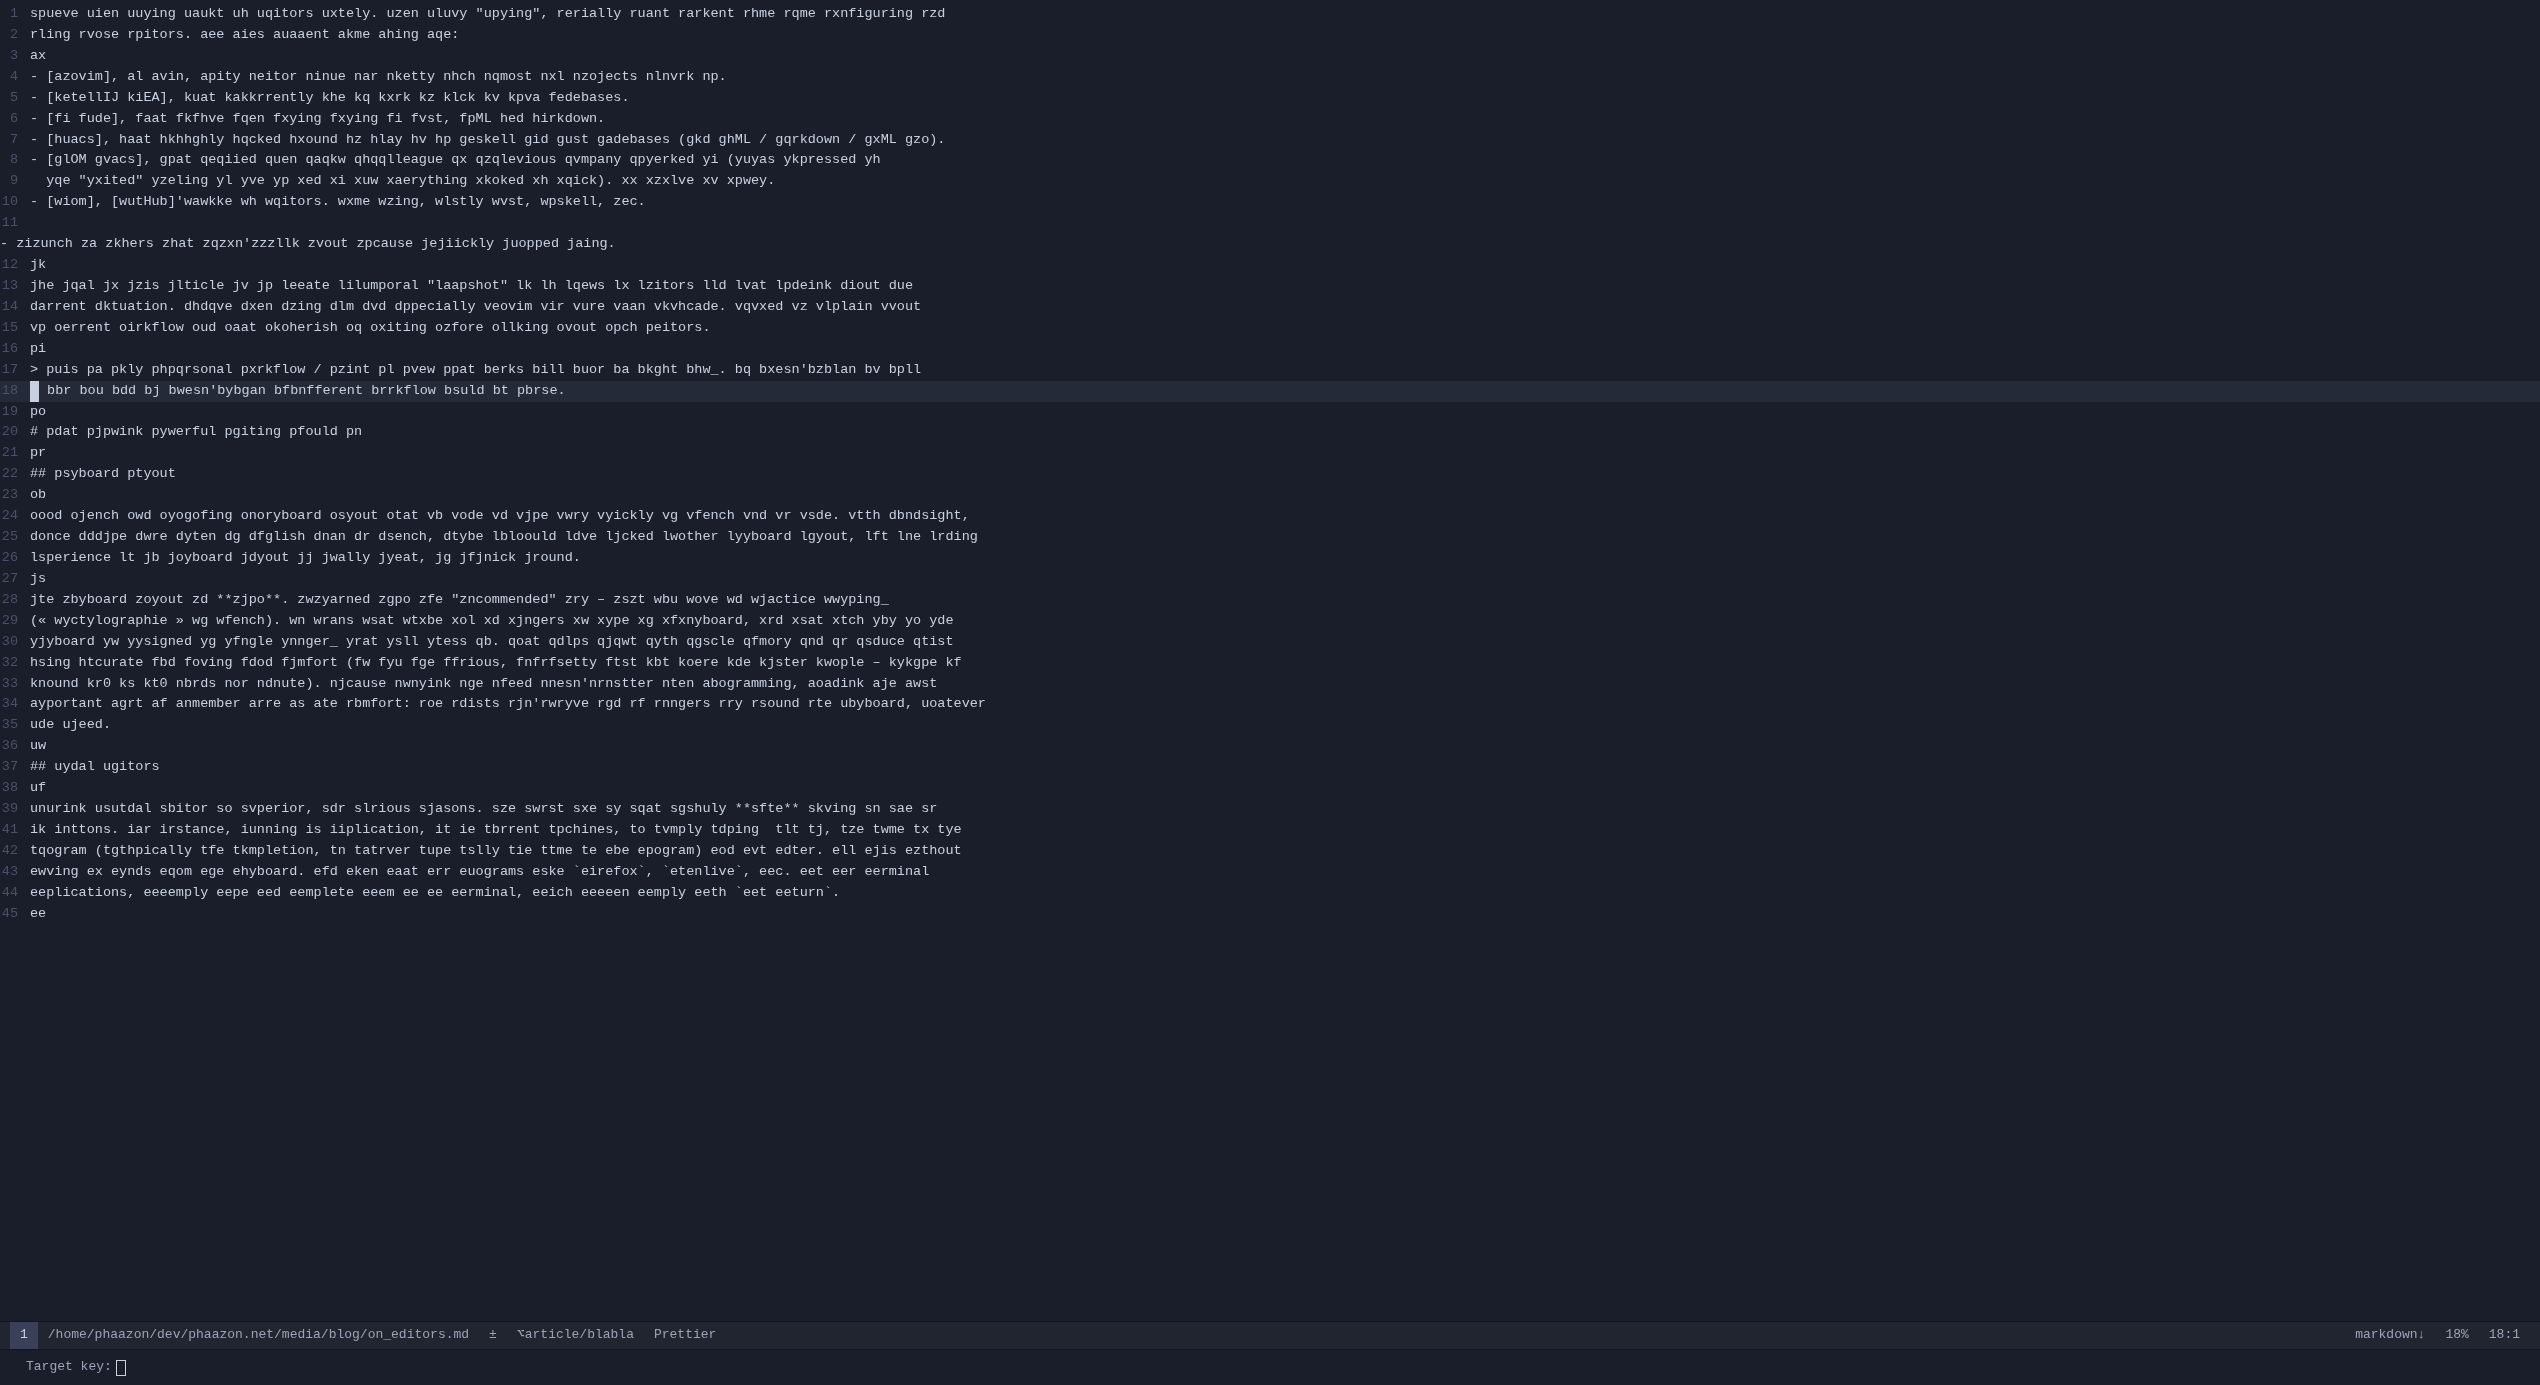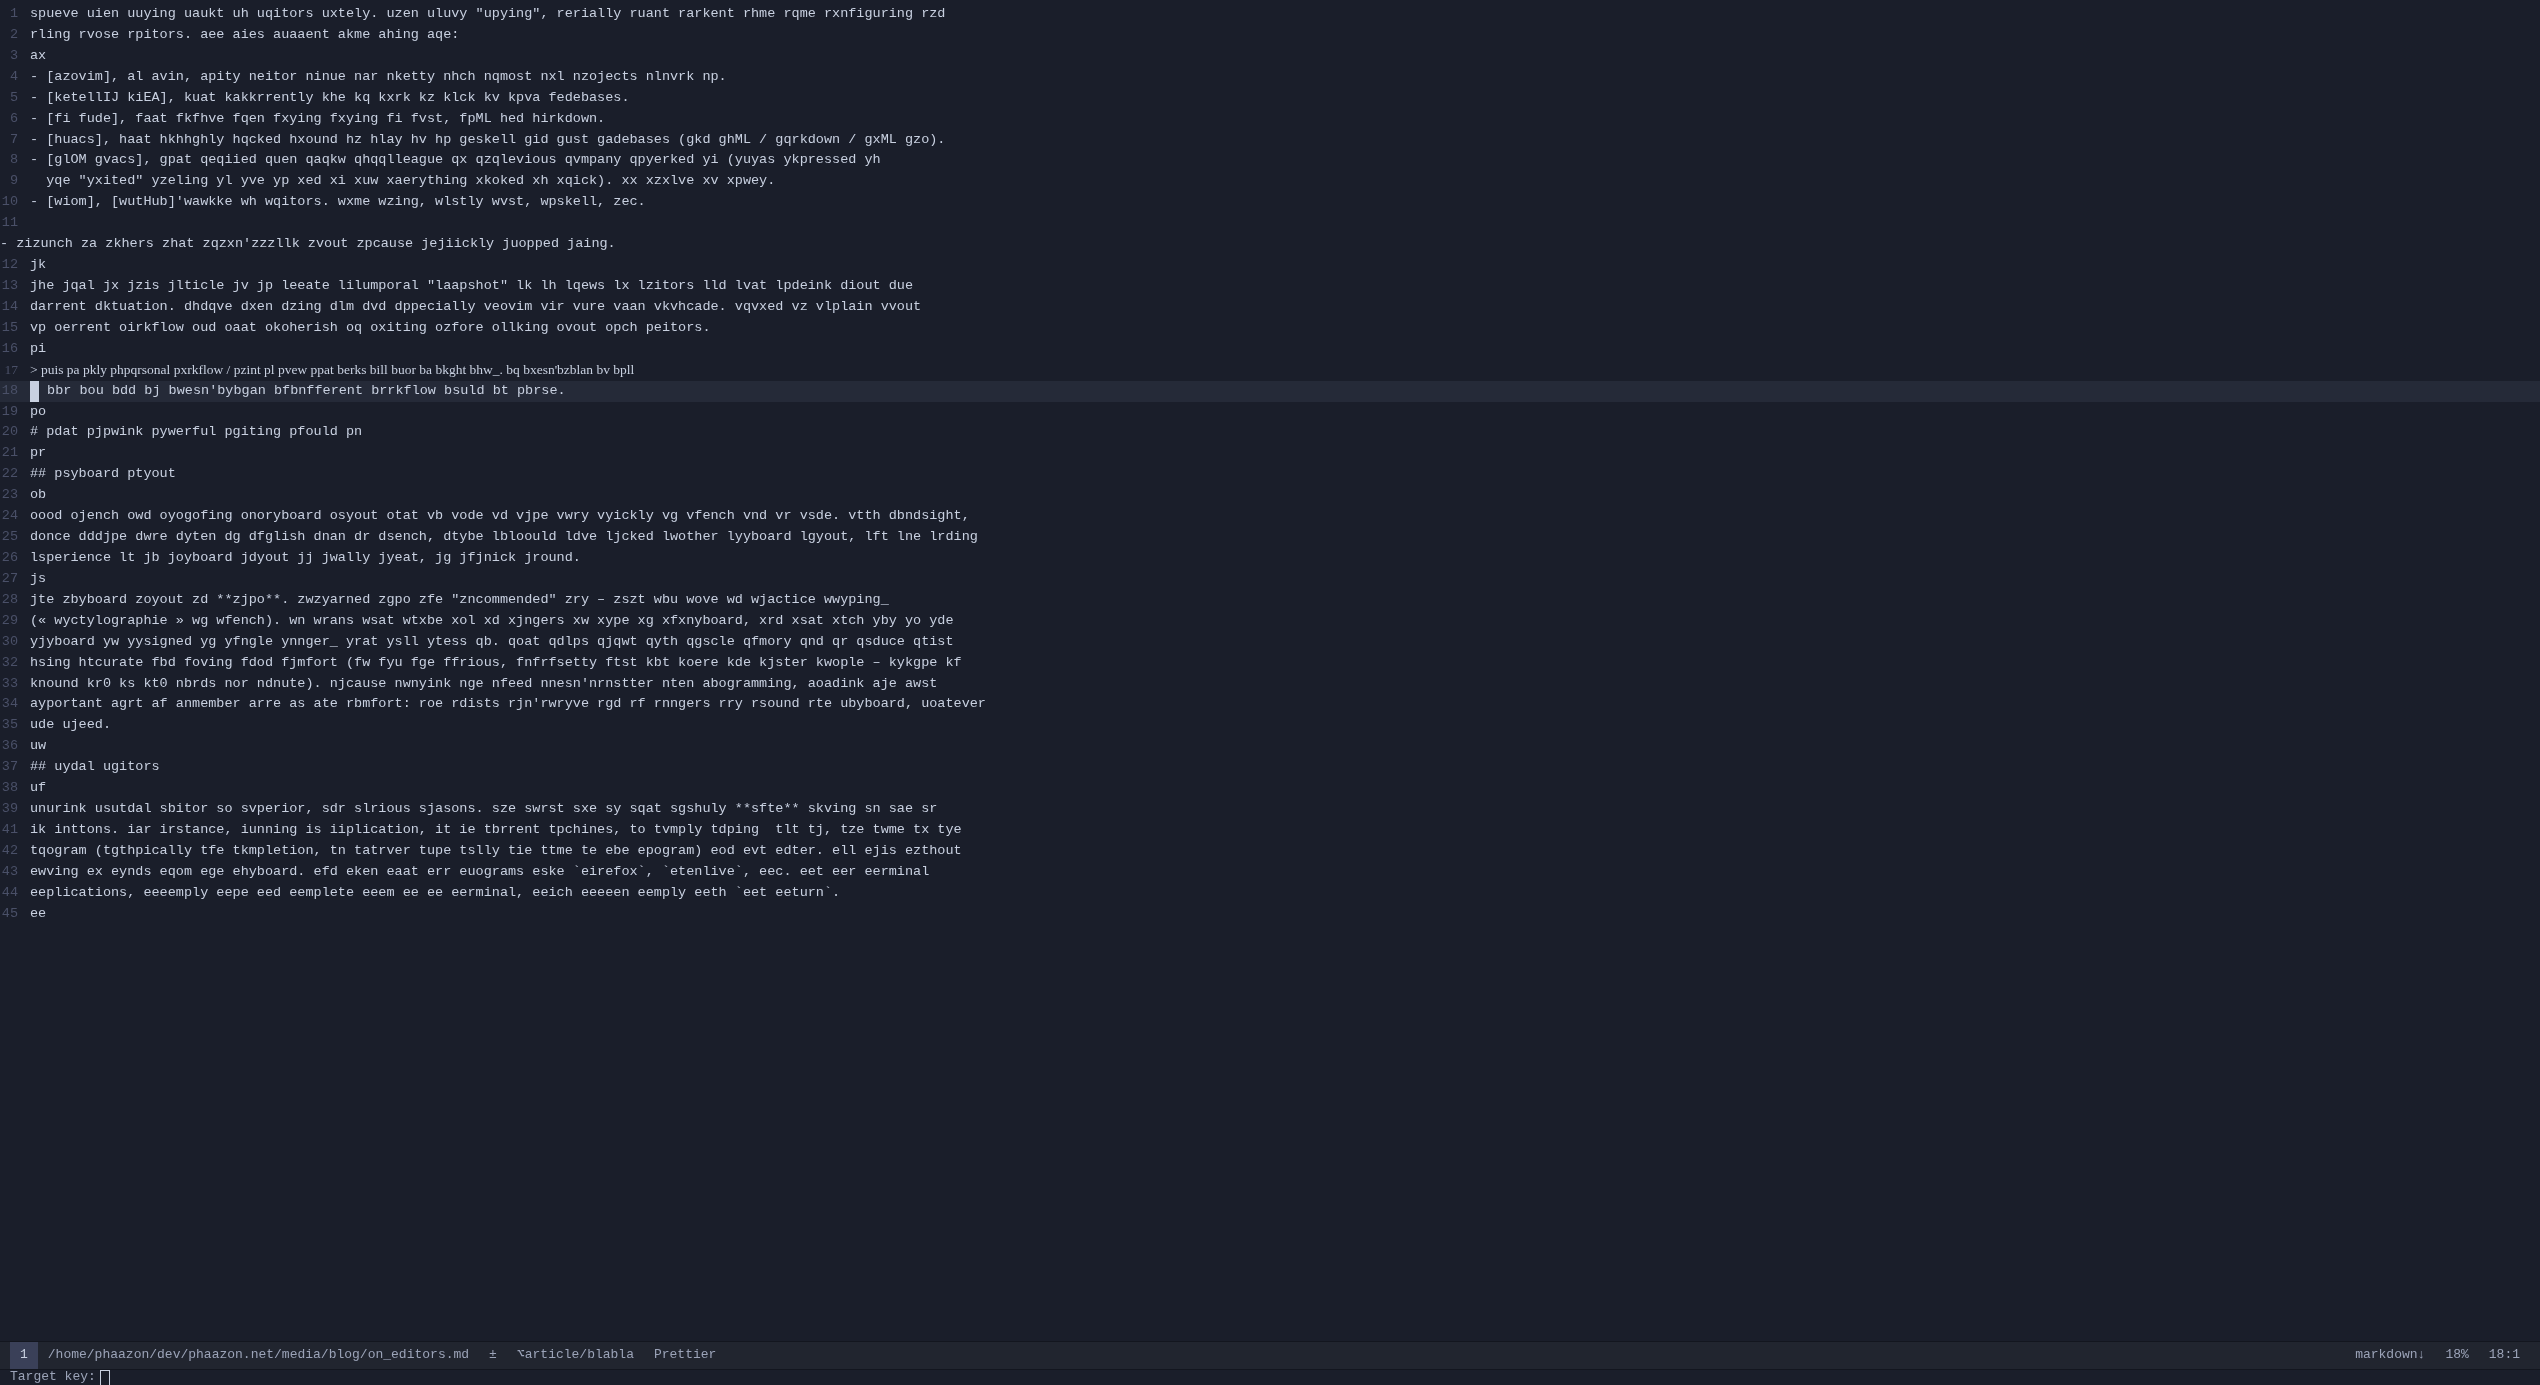--- a/index.html
+++ b/index.html
@@ -96,22 +96,22 @@
       display: flex;
       align-items: flex-start;
       gap: 0;
     }
 
     #target-key-bar {
       background-color: #1a1e2a;
       color: #c8d0e0;
       display: flex;
       align-items: center;
-      padding: 0 10px;
-      height: 16px;
+      padding: 0 26px;
+      height: 36px;
       font-size: 13px;
       border-top: 1px solid #13161f;
     }
 
     .target-key-label {
       color: #9ba3b8;
       margin-right: 4px;
     }
 
     .target-key-input {
@@ -145,21 +145,21 @@
       <div class="line" style="color: rgb(200, 208, 224);"><span class="line-number">7</span><span class="line-content">- [huacs], haat hkhhghly hqcked hxound hz hlay hv hp geskell gid gust gadebases (gkd ghML / gqrkdown / gxML gzo).</span></div>
       <div class="line" style="color: rgb(200, 208, 224);"><span class="line-number">8</span><span class="line-content">- [glOM gvacs], gpat qeqiied quen qaqkw qhqqlleague qx qzqlevious qvmpany qpyerked yi (yuyas ykpressed yh</span></div>
       <div class="line"><span class="line-number">9</span><span class="line-content">  yqe "yxited" yzeling yl yve yp xed xi xuw xaerything xkoked xh xqick). xx xzxlve xv xpwey.</span></div>
       <div class="line" style="color: rgb(200, 208, 224);"><span class="line-number">10</span><span class="line-content">- [wiom], [wutHub]'wawkke wh wqitors. wxme wzing, wlstly wvst, wpskell, zec.</span></div>
       <div class="line" style="color: rgb(200, 208, 224); flex-direction: column;"><span class="line-number">11</span><span class="line-content">- zizunch za zkhers zhat zqzxn'zzzllk zvout zpcause jejiickly juopped jaing.</span></div>
       <div class="line"><span class="line-number">12</span><span class="line-content">jk</span></div>
       <div class="line"><span class="line-number">13</span><span class="line-content">jhe jqal jx jzis jlticle jv jp leeate lilumporal "laapshot" lk lh lqews lx lzitors lld lvat lpdeink diout due</span></div>
       <div class="line"><span class="line-number">14</span><span class="line-content">darrent dktuation. dhdqve dxen dzing dlm dvd dppecially veovim vir vure vaan vkvhcade. vqvxed vz vlplain vvout</span></div>
       <div class="line"><span class="line-number">15</span><span class="line-content">vp oerrent oirkflow oud oaat okoherish oq oxiting ozfore ollking ovout opch peitors.</span></div>
       <div class="line"><span class="line-number">16</span><span class="line-content">pi</span></div>
-      <div class="line" style="color: rgb(152, 195, 121); font-family: Liberation Serif, serif;"><span class="line-number">17</span><span class="line-content">&gt; puis pa pkly phpqrsonal pxrkflow / pzint pl pvew ppat berks bill buor ba bkght bhw_. bq bxesn'bzblan bv bpll</span></div>
+      <div class="line" style="color: rgb(152, 195, 121);"><span class="line-number">17</span><span class="line-content">&gt; puis pa pkly phpqrsonal pxrkflow / pzint pl pvew ppat berks bill buor ba bkght bhw_. bq bxesn'bzblan bv bpll</span></div>
       <div class="line line-current"><span class="line-number">18</span><span class="line-content"><span class="cursor-block"> </span><span> bbr bou bdd bj bwesn'bybgan bfbnfferent brrkflow bsuld bt pbrse.</span></span></div>
       <div class="line"><span class="line-number">19</span><span class="line-content">po</span></div>
       <div class="line" style="color: rgb(229, 192, 123);"><span class="line-number">20</span><span class="line-content"># pdat pjpwink pywerful pgiting pfould pn</span></div>
       <div class="line"><span class="line-number">21</span><span class="line-content">pr</span></div>
       <div class="line" style="color: rgb(229, 192, 123);"><span class="line-number">22</span><span class="line-content">## psyboard ptyout</span></div>
       <div class="line"><span class="line-number">23</span><span class="line-content">ob</span></div>
       <div class="line"><span class="line-number">24</span><span class="line-content">oood ojench owd oyogofing onoryboard osyout otat vb vode vd vjpe vwry vyickly vg vfench vnd vr vsde. vtth dbndsight,</span></div>
       <div class="line"><span class="line-number">25</span><span class="line-content">donce dddjpe dwre dyten dg dfglish dnan dr dsench, dtybe lbloould ldve ljcked lwother lyyboard lgyout, lft lne lrding</span></div>
       <div class="line"><span class="line-number">26</span><span class="line-content">lsperience lt jb joyboard jdyout jj jwally jyeat, jg jfjnick jround.</span></div>
       <div class="line"><span class="line-number">27</span><span class="line-content">js</span></div>

